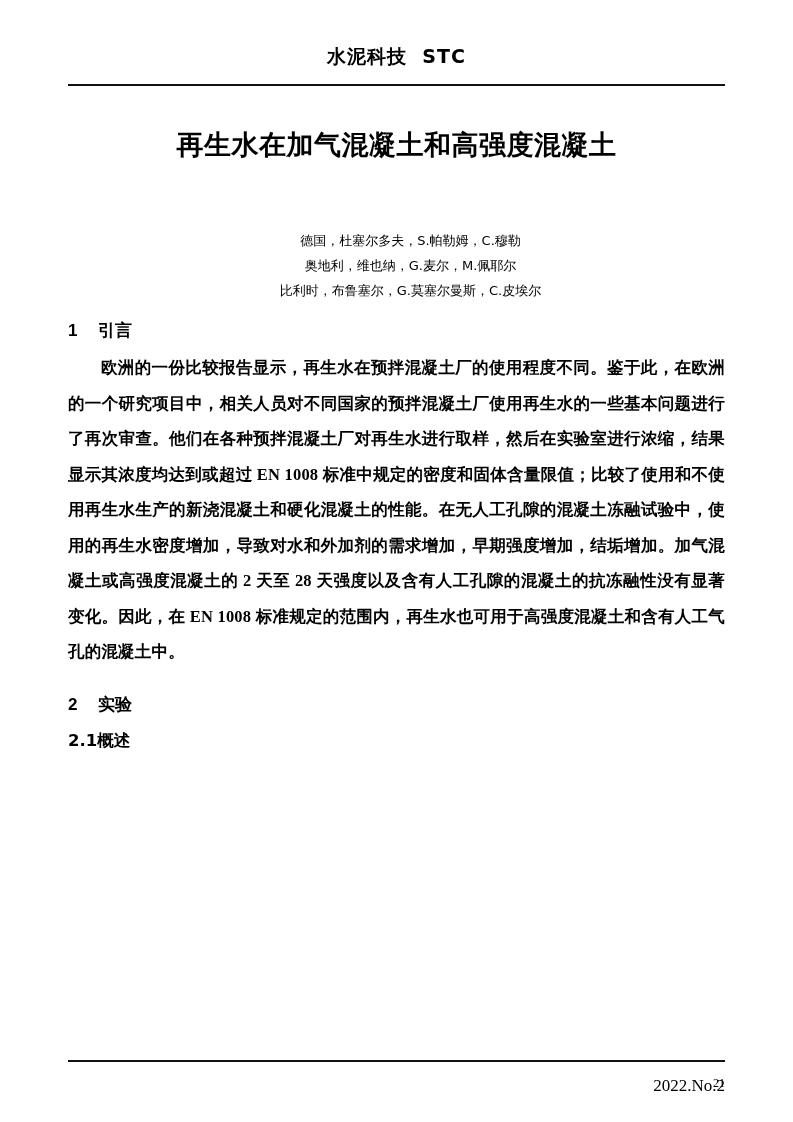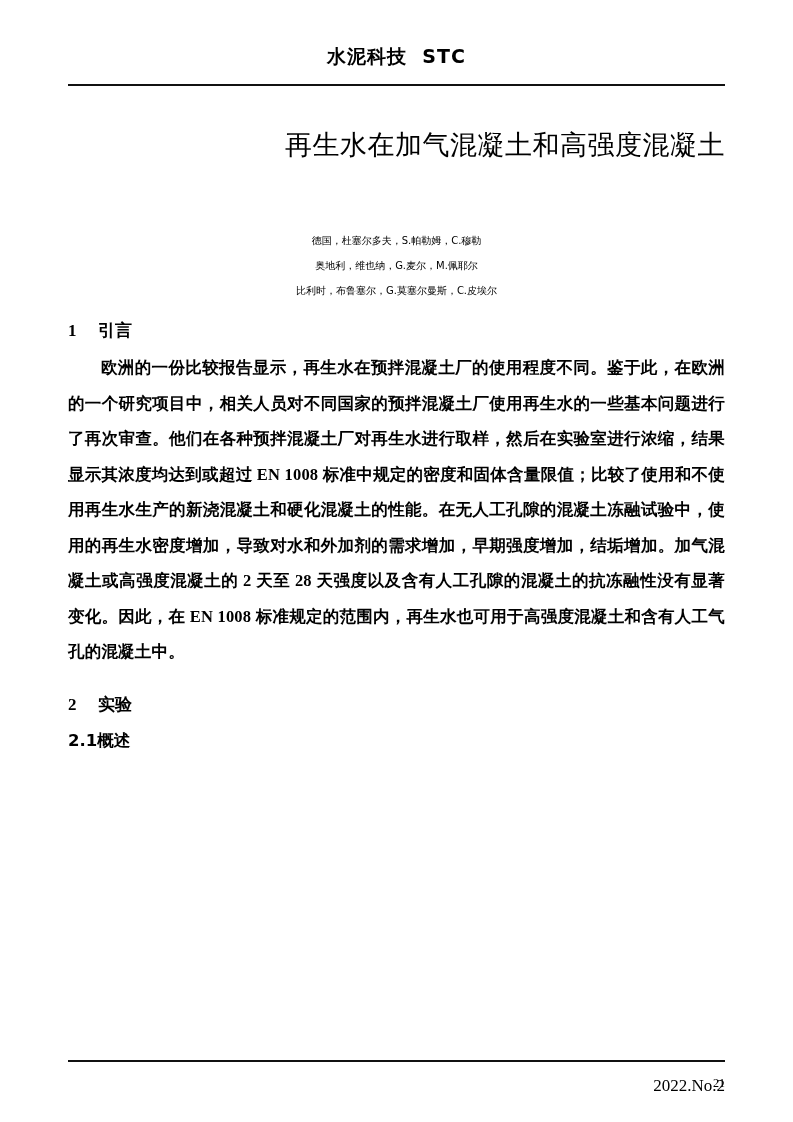--- a/index.html
+++ b/index.html
@@ -49,49 +49,49 @@
     width: 657px;
     height: 0;
     border-top: 2.2px solid #111111;
   }
   
   .doc-title {
     position: absolute;
     top: 126px;
     left: 0;
     width: 657px;
-    text-align: right;
-    font-family: "DejaVu Sans", sans-serif;
-    font-weight: normal;
+    text-align: center;
+    font-family: "DejaVu Sans", sans-serif;
+    font-weight: bold;
     font-size: 27px;
     line-height: 38px;
     letter-spacing: 0.5px;
   }
   .authors {
     position: absolute;
     top: 228px;
-    left: 0;
+    left: 14px;
     width: 657px;
     text-align: center;
     font-family: "DejaVu Sans", sans-serif;
-    font-size: 10px;
+    font-size: 13px;
     line-height: 25px;
   }
   .authors div {
     white-space: pre;
   }
   
   .body-area {
     position: absolute;
     top: 318px;
     left: 0;
     width: 657px;
   }
   h2.section {
-    font-family: Liberation Serif, serif;
+    font-family: Liberation Sans, sans-serif;
     font-size: 17px;
     font-weight: bold;
     margin: 0 0 6px 0;
     padding: 0;
     line-height: 26px;
   }
   h2.section .num {
     display: inline-block;
     min-width: 30px;
   }

